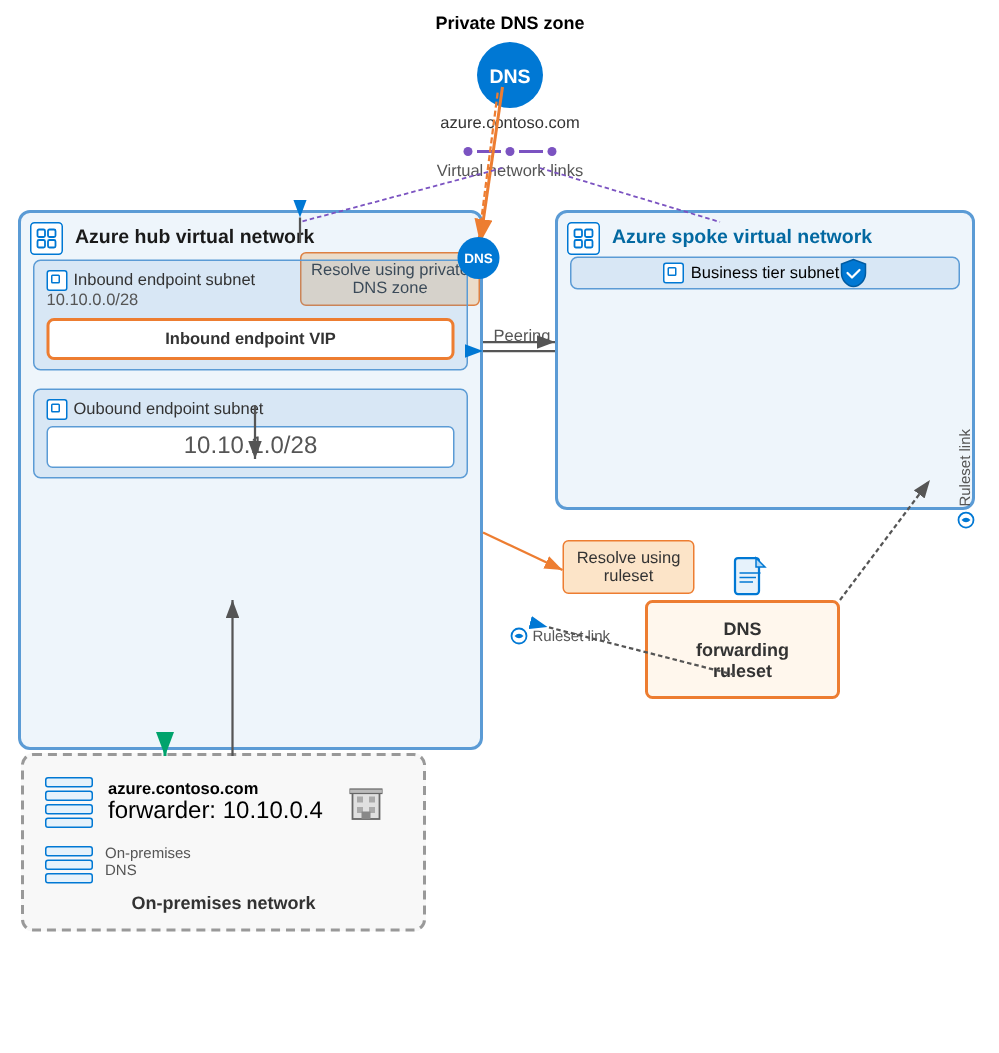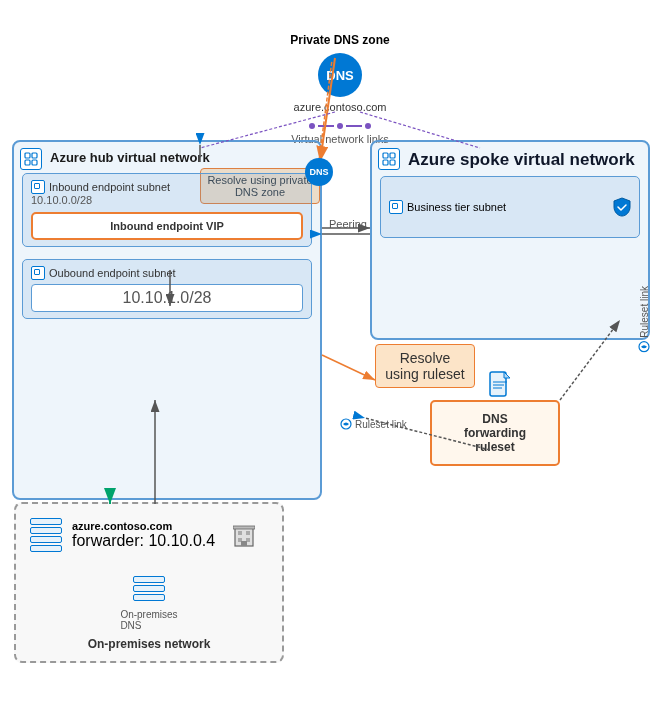--- a/index.html
+++ b/index.html
@@ -25,21 +25,20 @@
       position: absolute;
       top: 8px;
       left: 270px;
       width: 140px;
       text-align: center;
     }
     .private-dns-zone-label {
       font-weight: bold;
       font-size: 12px;
       margin-bottom: 6px;
-      margin-top: 25px;
     }
     .dns-circle {
       width: 44px;
       height: 44px;
       border-radius: 50%;
       background: #0078d4;
       color: white;
       display: flex;
       align-items: center;
       justify-content: center;
@@ -145,48 +144,48 @@
       left: 370px;
       width: 280px;
       height: 200px;
       border: 2px solid #5b9bd5;
       border-radius: 8px;
       background: rgba(91,155,213,0.1);
       padding: 8px;
     }
     .spoke-vnet-title {
       font-weight: bold;
-      font-size: 17px;
-      color: #0f172a;
+      font-size: 13px;
+      color: #0369a1;
       margin-left: 28px;
       margin-bottom: 6px;
     }
 
     
     .app-subnet {
       border: 1.5px solid #5b9bd5;
       border-radius: 5px;
       background: rgba(91,155,213,0.15);
       padding: 6px 8px;
       margin: 8px 0 4px 0;
       font-size: 11px;
     }
 
     
     .business-subnet {
       border: 1.5px solid #5b9bd5;
       border-radius: 5px;
       background: rgba(91,155,213,0.15);
-      padding: 20px 8px;
+      padding: 0 8px;
       margin: 4px 0 0 0;
       font-size: 11px;
       position: relative;
       display: flex;
       align-items: center;
-      justify-content: space-between;
+      justify-content: center;
     }
 
     
     .dns-ruleset-box {
       position: absolute;
       top: 400px;
       left: 430px;
       width: 130px;
       padding: 10px 8px;
       border: 2.5px solid #ed7d31;
@@ -220,25 +219,25 @@
       left: 328px;
       font-size: 11px;
       color: #555;
       width: 40px;
       text-align: center;
     }
 
     
     .resolve-ruleset-label {
       position: absolute;
-      top: 344px;
+      top: 360px;
       left: 375px;
-      width: 100px;
-      text-align: center;
-      font-size: 14px;
+      width: 88px;
+      text-align: center;
+      font-size: 11px;
       color: #333;
       background: #fce4c8;
       border: 1.5px solid #ed7d31;
       border-radius: 4px;
       padding: 5px 6px;
     }
 
     
     .ruleset-link-bottom {
       position: absolute;
@@ -515,21 +514,21 @@
         <rect x="2" y="4" width="18" height="19" fill="#e0e0e0" stroke="#666" stroke-width="1.2"></rect>
         <rect x="5" y="8" width="4" height="4" fill="#aaa"></rect>
         <rect x="13" y="8" width="4" height="4" fill="#aaa"></rect>
         <rect x="5" y="15" width="4" height="4" fill="#aaa"></rect>
         <rect x="13" y="15" width="4" height="4" fill="#aaa"></rect>
         <rect x="8" y="18" width="6" height="5" fill="#888"></rect>
         <rect x="0" y="3" width="22" height="3" fill="#bbb" stroke="#666" stroke-width="0.8"></rect>
       </svg>
     </div>
 
-    <div style="display:flex;align-items:center;gap:8px;margin-top:24px;flex-direction:column;">
+    <div style="display:flex;gap:8px;margin-top:12px;">
       <div style="display:flex;flex-direction:column;gap:2px;">
         <div class="server-bar"></div>
         <div class="server-bar"></div>
         <div class="server-bar"></div>
       </div>
       <div style="font-size:10px;color:#555;">On-premises<br>DNS</div>
     </div>
     <div class="on-premises-label">On-premises network</div>
   </div>
 

